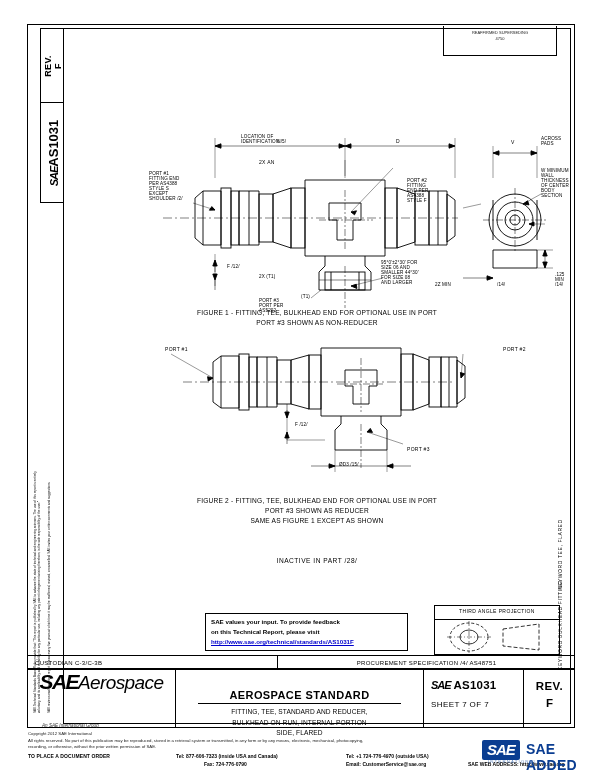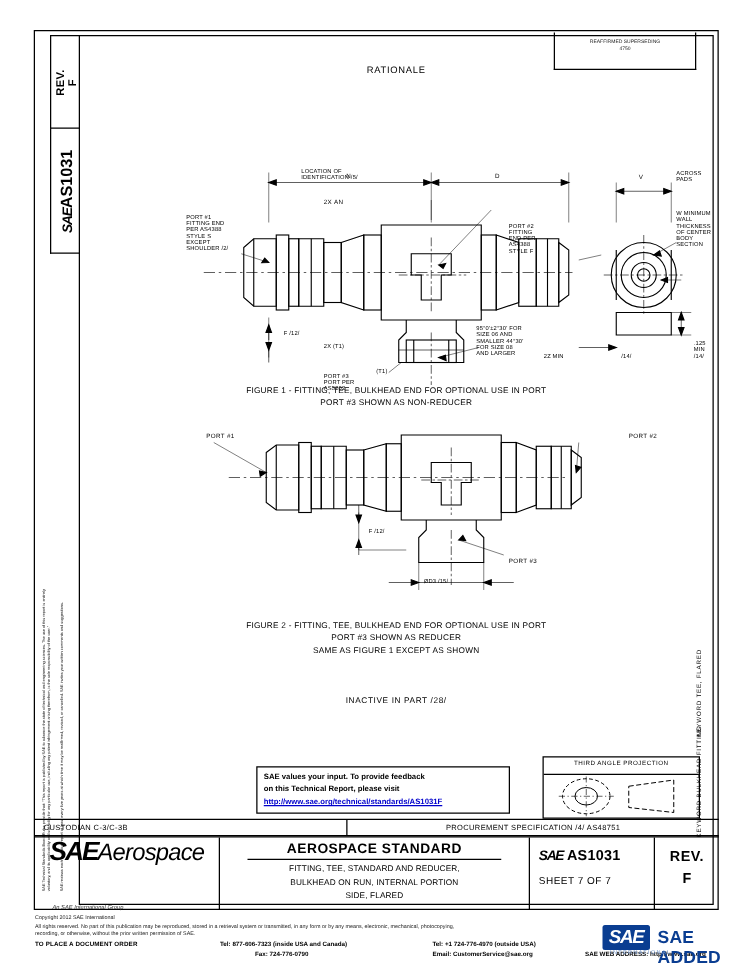--- a/index.html
+++ b/index.html
@@ -266,21 +266,21 @@
   .tb-title {
     position: absolute; left: 148px; top: 0;
     width: 248px; height: 100%;
     border-right: 1.4px solid #000;
   }
   .tb-as {
     text-align: center;
     font-size: 11px;
     font-weight: bold;
     letter-spacing: 0.4px;
-    padding-top: 3px;
+    padding-top: 19px;
   }
   .tb-as-rule {
     margin: 2px 22px 0 22px;
     border-top: 1.1px solid #000;
   }
   .tb-desc {
     text-align: center;
     font-size: 6.6px;
     line-height: 1.62;
     padding-top: 3px;
@@ -386,21 +386,20 @@
     <div class="rot r1">KEYWORD  TEE, FLARED</div>
     <div class="rot r2">KEYWORD  BULKHEAD FITTING</div>
   </div>
 
   <div class="topright-box">
     <div class="t">
       <span>REAFFIRMED SUPERSEDING</span><br><span>4750</span>
     </div>
   </div>
 
-  <div class="rationale-title">RATIONALE</div>
 
   <div class="dwg">
 
     <svg width="508" height="280" viewBox="0 0 508 280">
       <g fill="none" stroke="#000" stroke-width="0.9">
 
         <line x1="100" y1="190" x2="395" y2="190" stroke-width="0.5" stroke-dasharray="9,3,2,3"></line>
 
         <path d="M132 170 L140 163 L158 163 L158 217 L140 217 L132 210 Z"></path>
         <line x1="140" y1="163" x2="140" y2="217"></line>

